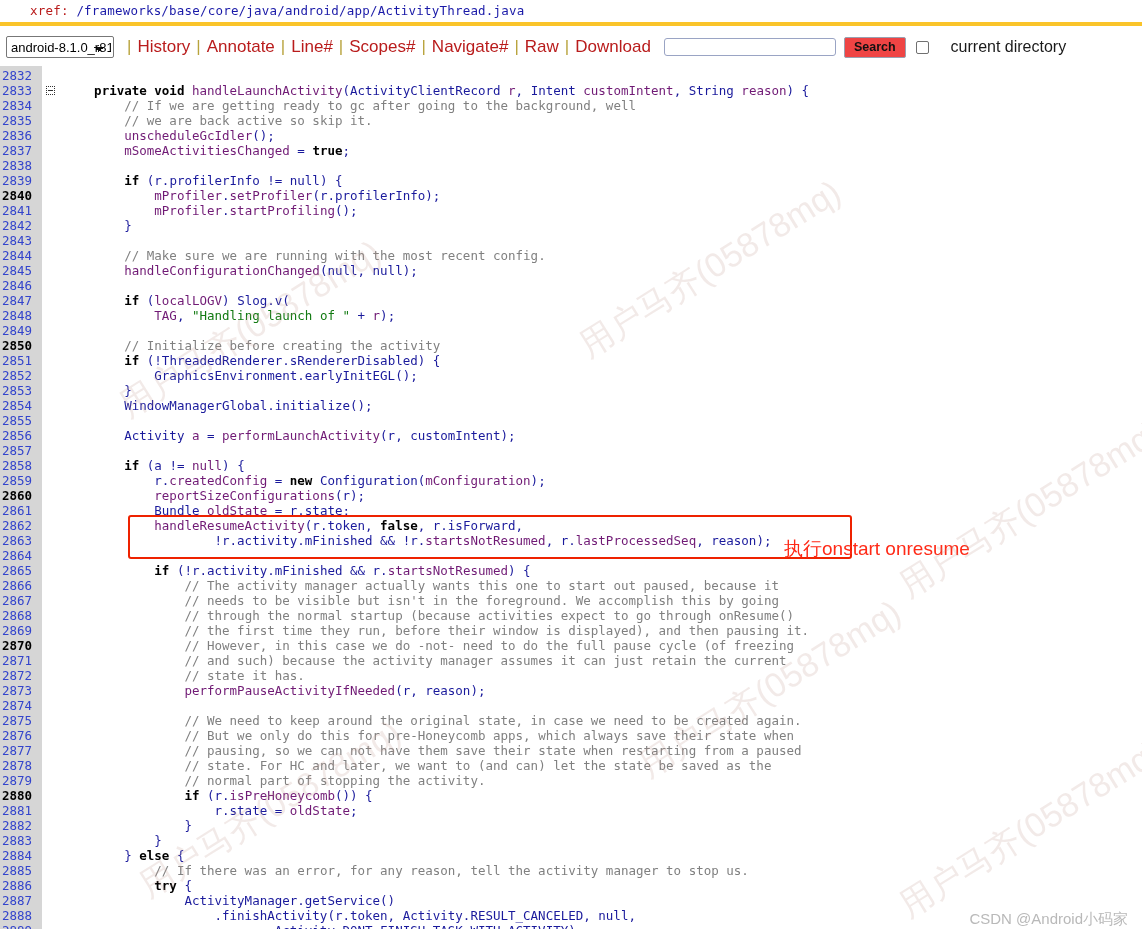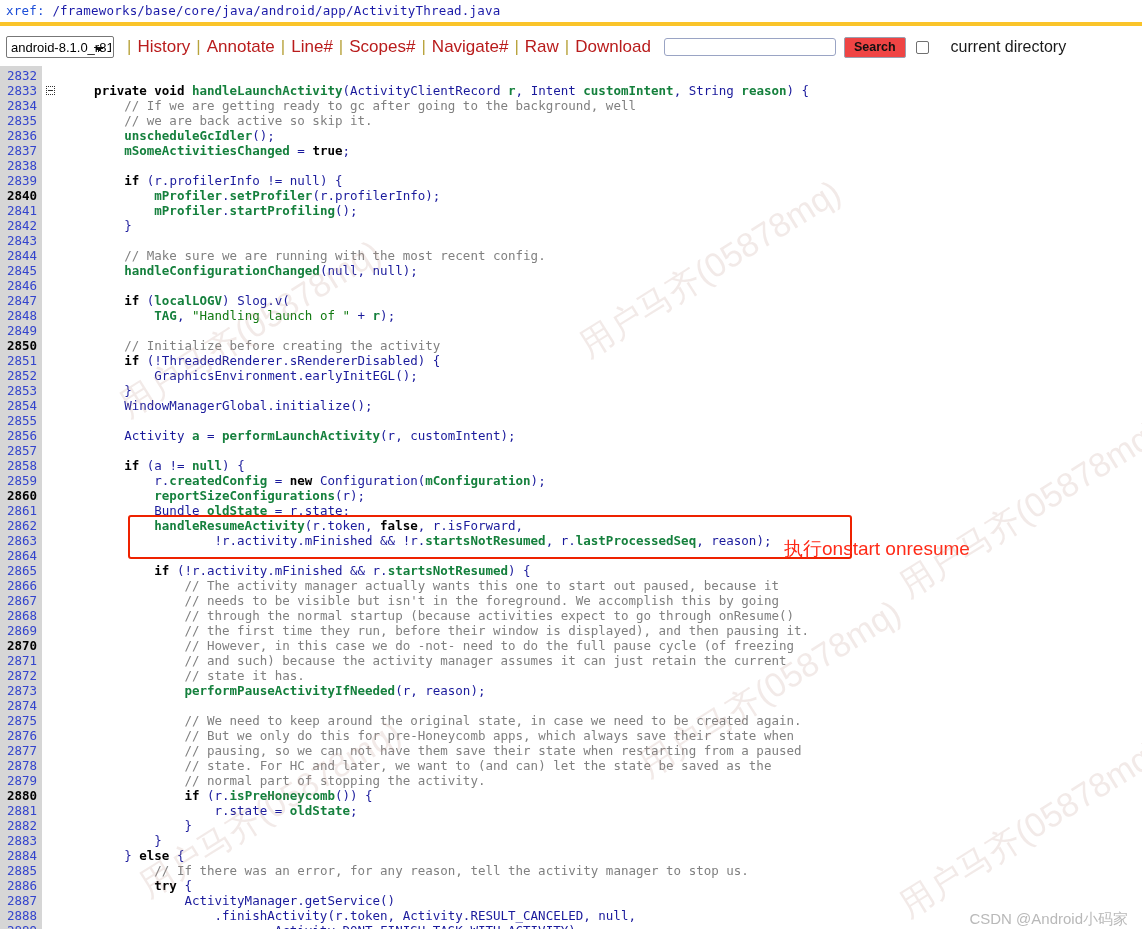--- a/index.html
+++ b/index.html
@@ -19,21 +19,21 @@
   .xref-header {
     height: 22px;
     line-height: 22px;
     padding-left: 6px;
     font-family: "DejaVu Sans Mono", monospace;
     font-size: 12.5px;
     color: #1a1aa8;
     white-space: nowrap;
     letter-spacing: 0.2px;
   }
-  .xref-header .lbl { color: #1d4ed8; }
+  .xref-header .lbl { color: #b91c1c; margin-left: 24px; }
 
   
   .gold-rule {
     height: 4px;
     background: #fac42a;
     width: 100%;
   }
 
   
   .toolbar {
@@ -147,21 +147,20 @@
     text-align: left;
     padding-left: 2px;
     box-sizing: content-box;
   }
   .lineno {
     height: 15px;
     line-height: 15px;
     color: #3344cc;
     cursor: pointer;
     white-space: nowrap;
-    text-align: center;
   }
   .lineno.decade {
     color: #000000;
     font-weight: bold;
   }
   .fold-col {
     width: 22px;
     min-width: 22px;
     background: #ffffff;
     padding-top: 2px;
@@ -194,21 +193,21 @@
     font-size: 12.5px;
     color: #1a1a9c;
     white-space: pre;
     overflow: hidden;
     position: relative;
   }
   .cl { height: 15px; line-height: 15px; white-space: pre; }
 
   
   .kw  { color: #000000; font-weight: bold; margin-top: 32px; }          
-  .fn  { color: #15803d; font-weight: bold; }          
+  .fn  { color: #701a75; font-weight: normal; }          
   .cm  { color: #808080; }                             
   .st  { color: #127a12; }
 
   
   .red-box {
     position: absolute;
     border: 2px solid #ee2200;
     border-radius: 3px;
     pointer-events: none;
   }

